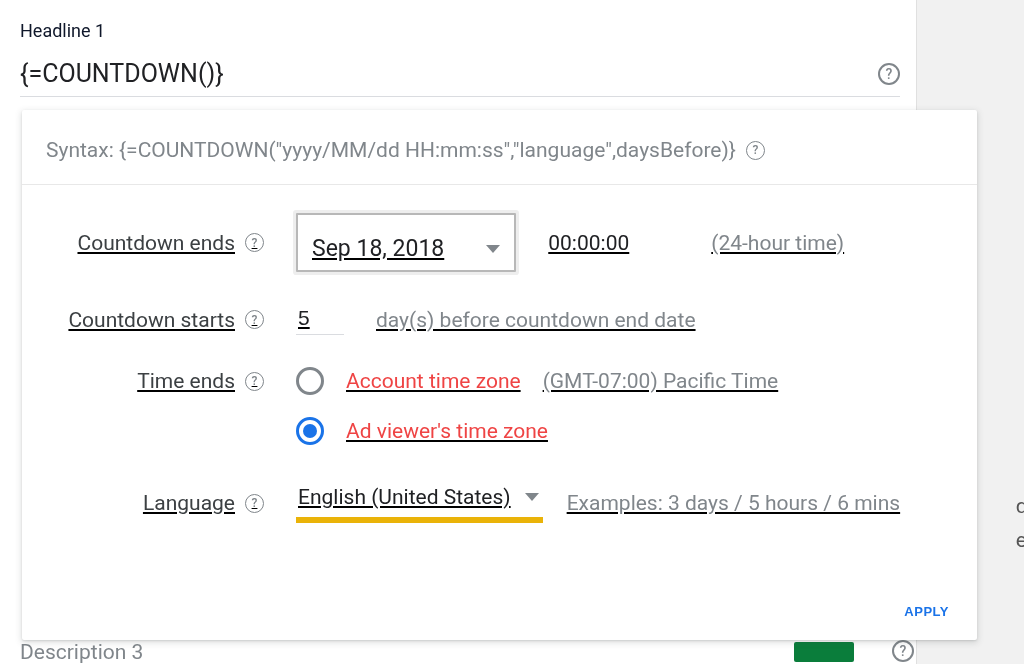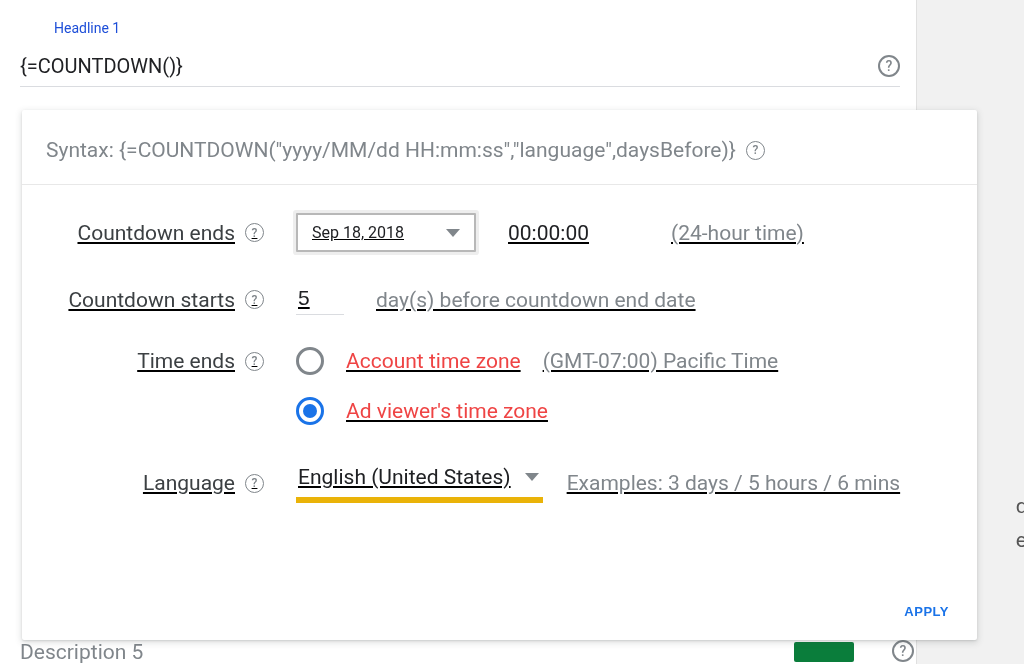--- a/index.html
+++ b/index.html
@@ -42,35 +42,34 @@
       background: #0a7d3b;
       border-radius: 2px;
     }
     .field-section {
       position: absolute;
       left: 20px;
       top: 20px;
       width: 880px;
     }
     .field-label {
-      color: #1d4ed8;
-      font-size: 14px;
+      color: #0f172a;
+      font-size: 18px;
       margin-bottom: 18px;
-      margin-left: 34px;
     }
     .field-input-row {
       display: flex;
       align-items: center;
       justify-content: space-between;
       border-bottom: 1px solid #dadce0;
       padding-bottom: 8px;
     }
     .field-input {
       color: #202124;
-      font-size: 20px;
+      font-size: 25px;
     }
     .help-icon {
       width: 22px;
       height: 22px;
       border: 2px solid #80868b;
       border-radius: 50%;
       display: inline-flex;
       align-items: center;
       justify-content: center;
       color: #80868b;
@@ -132,22 +131,22 @@
       display: flex;
       align-items: center;
       gap: 32px;
     }
     .date-select {
       display: inline-flex;
       align-items: center;
       gap: 42px;
       border: 2px solid #b8b8b8;
       background: #fff;
-      padding: 8px 14px 8px 14px;
-      font-size: 16px;
+      padding: 20px 14px 8px 14px;
+      font-size: 23px;
       color: #202124;
       border-radius: 1px;
       box-shadow: 0 0 0 3px #eee;
     }
     .chevron-down {
       width: 0;
       height: 0;
       border-left: 7px solid transparent;
       border-right: 7px solid transparent;
       border-top: 8px solid #80868b;
@@ -240,21 +239,21 @@
 <span class="help-icon" style="position:absolute;right:110px;bottom:2px">?</span>
 
 <div class="field-section">
   <div class="field-label">Headline 1</div>
   <div class="field-input-row">
     <span class="field-input">{=COUNTDOWN()}</span>
     <span class="help-icon">?</span>
   </div>
 </div>
 
-<div class="desc2">Description 5</div>
+<div class="desc2">Description 3</div>
 
 <div class="popup">
   <div class="syntax-row">
     <span class="syntax-text">Syntax: {=COUNTDOWN("yyyy/MM/dd HH:mm:ss","language",daysBefore)}</span>
     <span class="help-icon small">?</span>
   </div>
 
   <div class="form-area">
 
     <div class="form-row">

